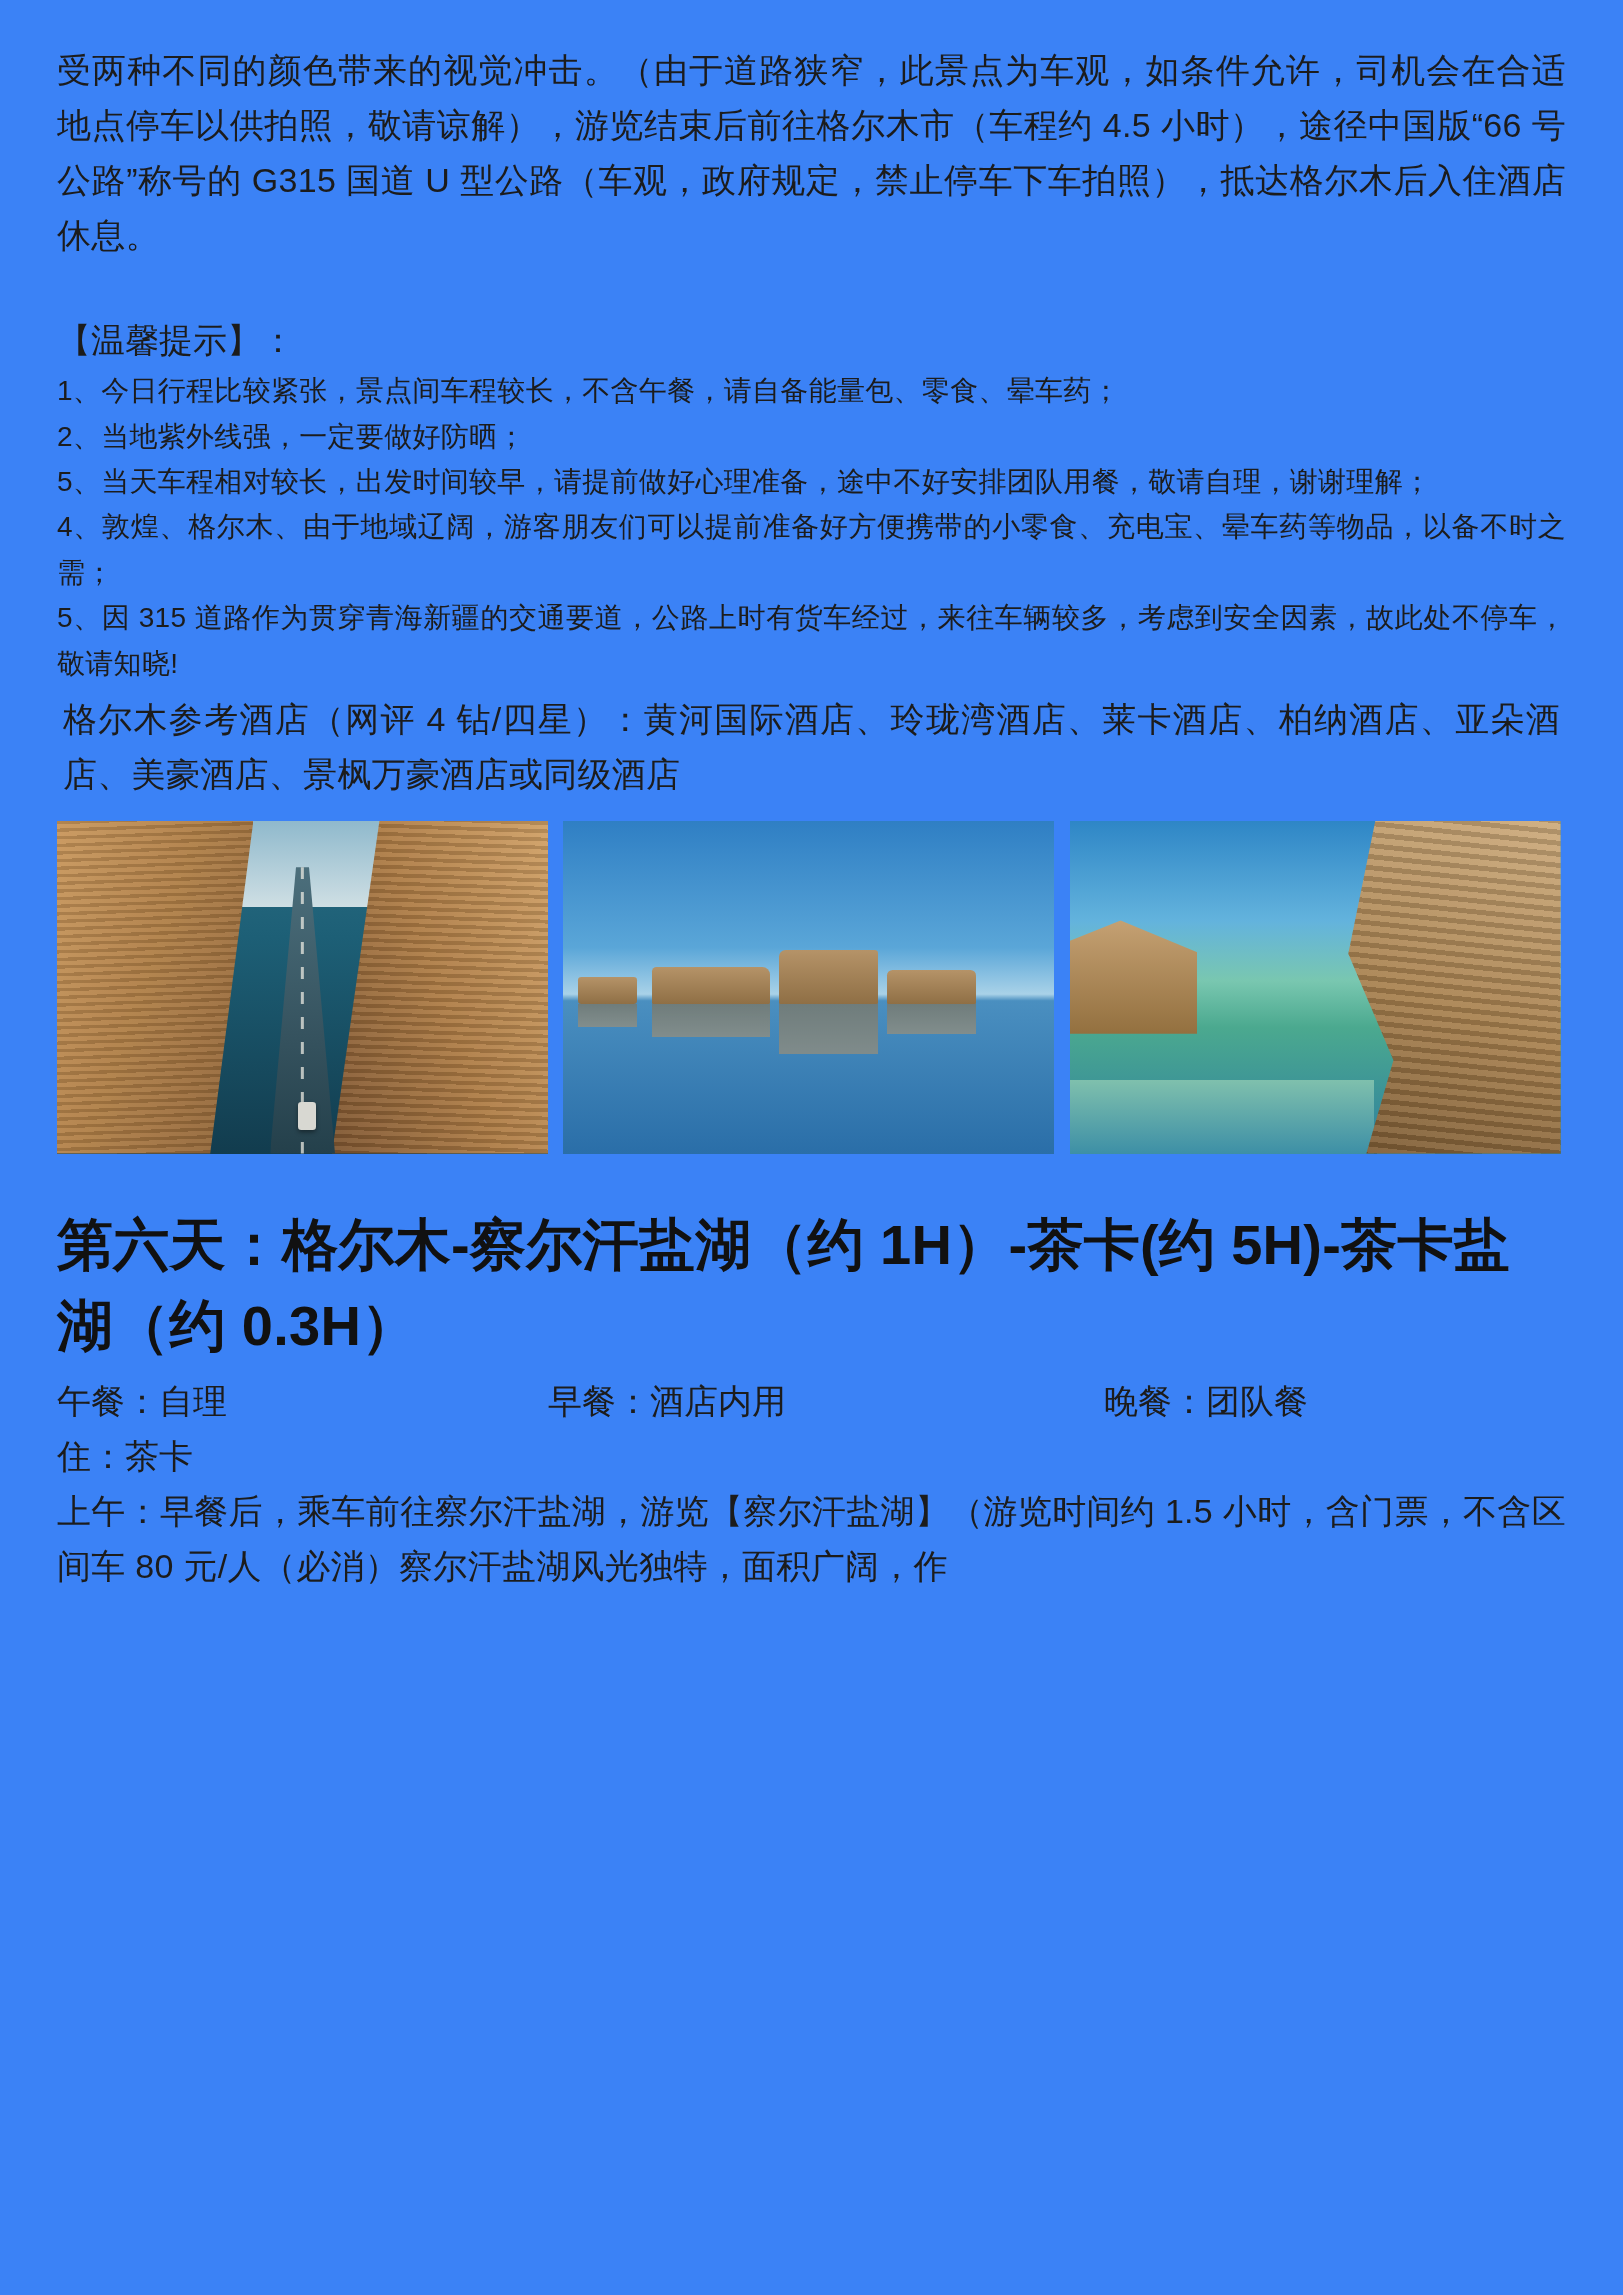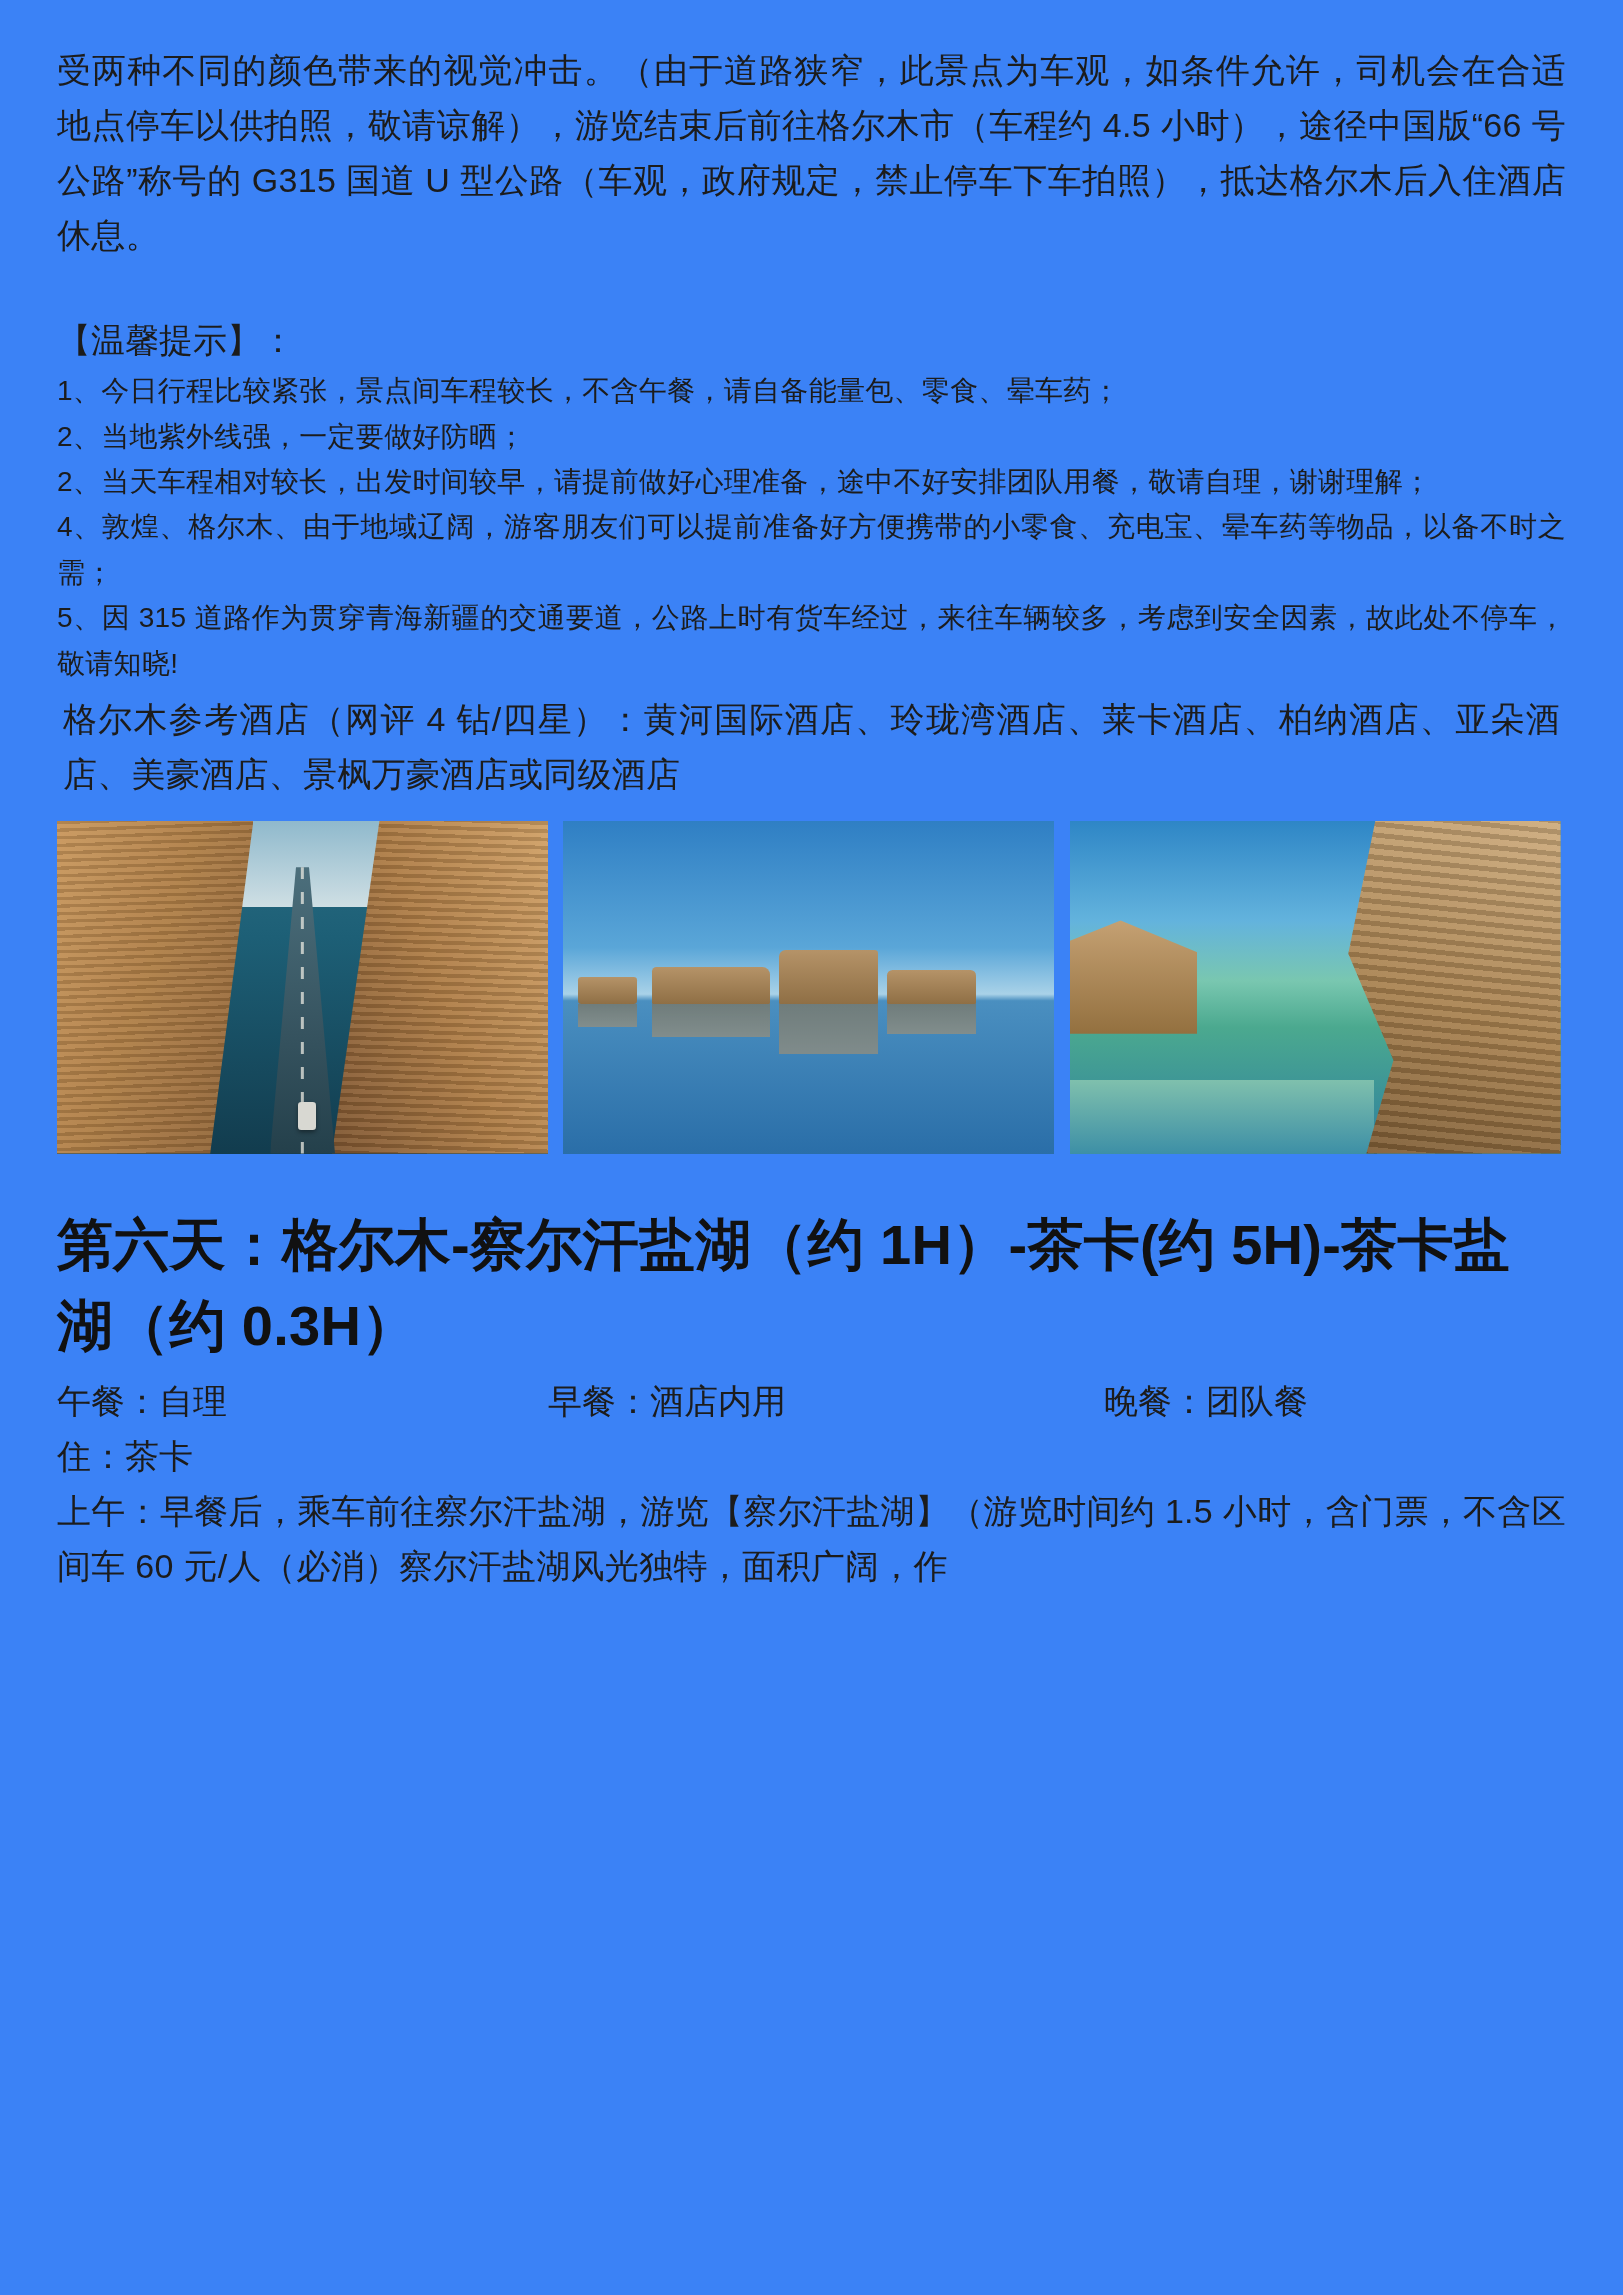--- a/index.html
+++ b/index.html
@@ -186,21 +186,21 @@
 
   <p class="body-text">受两种不同的颜色带来的视觉冲击。（由于道路狭窄，此景点为车观，如条件允许，司机会在合适地点停车以供拍照，敬请谅解），游览结束后前往格尔木市（车程约 4.5 小时），途径中国版“66 号公路”称号的 G315 国道 U 型公路（车观，政府规定，禁止停车下车拍照），抵达格尔木后入住酒店休息。</p>
 
   <div class="spacer-lg"></div>
 
   <p class="tips-title">【温馨提示】：</p>
 
   <ul class="tips-list">
     <li>1、今日行程比较紧张，景点间车程较长，不含午餐，请自备能量包、零食、晕车药；</li>
     <li>2、当地紫外线强，一定要做好防晒；</li>
-    <li>2、当天车程相对较长，出发时间较早，请提前做好心理准备，途中不好安排团队用餐，敬请自理，谢谢理解；</li>
+    <li>5、当天车程相对较长，出发时间较早，请提前做好心理准备，途中不好安排团队用餐，敬请自理，谢谢理解；</li>
     <li>4、敦煌、格尔木、由于地域辽阔，游客朋友们可以提前准备好方便携带的小零食、充电宝、晕车药等物品，以备不时之需；</li>
     <li>5、因 315 道路作为贯穿青海新疆的交通要道，公路上时有货车经过，来往车辆较多，考虑到安全因素，故此处不停车，敬请知晓!</li>
   </ul>
 
   <p class="hotel-line">格尔木参考酒店（网评 4 钻/四星）：黄河国际酒店、玲珑湾酒店、莱卡酒店、柏纳酒店、亚朵酒店、美豪酒店、景枫万豪酒店或同级酒店</p>
 
   <div class="photo-strip">
     <div class="photo photo-road">
       <div class="sky"></div>
       <div class="cliff-left"></div>
@@ -232,16 +232,16 @@
   <div class="spacer-sm"></div>
 
   <div class="meals-row">
     <span class="meal lunch">午餐：自理</span>
     <span class="meal breakfast">早餐：酒店内用</span>
     <span class="meal dinner">晚餐：团队餐</span>
   </div>
 
   <div class="stay-row">住：茶卡</div>
 
-  <p class="body-text">上午：早餐后，乘车前往察尔汗盐湖，游览【察尔汗盐湖】（游览时间约 1.5 小时，含门票，不含区间车 60 元/人（必消）察尔汗盐湖风光独特，面积广阔，作</p>
+  <p class="body-text">上午：早餐后，乘车前往察尔汗盐湖，游览【察尔汗盐湖】（游览时间约 1.5 小时，含门票，不含区间车 80 元/人（必消）察尔汗盐湖风光独特，面积广阔，作</p>
 
 </div>
 
 
 </body></html>

